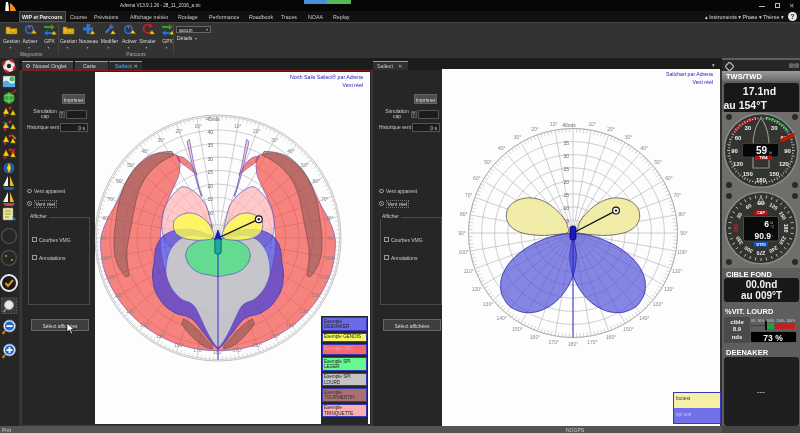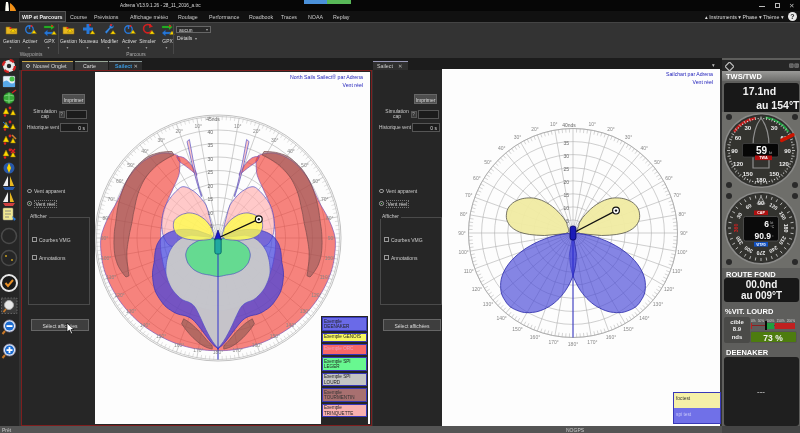--- a/index.html
+++ b/index.html
@@ -746,21 +746,21 @@
     <div class="abs" style="left:722px;top:57.5px;width:78px;height:375.5px;background:#5e5e5c"></div>
     <div class="abs" style="left:722px;top:60px;width:78px;height:11px;background:#262626"></div>
     <svg class="abs" style="left:725px;top:61.5px" width="9" height="9" viewBox="0 0 9 9">
       <path d="M4.5 0 L9 4.5 L4.5 9 L0 4.5 Z" fill="none" stroke="#bbb" stroke-width="1.2"></path>
     </svg>
     <div class="abs" style="left:789px;top:62px;font-size:5px;color:#ccc;letter-spacing:0.5px">▧▧</div>
     <div class="abs" style="left:722px;top:71px;width:78px;height:10px;background:linear-gradient(#9a9a98,#6e6e6c)"></div>
     <div class="abs" style="left:726px;top:72px;font-size:7.5px;font-weight:bold;color:#fff">TWS/TWD</div>
     <div class="abs" style="left:723.5px;top:82.5px;width:75px;height:31px;background:#181818;border-radius:3px"></div>
     <div class="abs" style="left:723.5px;top:85px;width:72px;text-align:center;font-size:10.5px;font-weight:bold;color:#f2f2f2">17.1nd</div>
-    <div class="abs" style="left:723.5px;top:99px;width:76px;text-align:right;font-size:10.5px;font-weight:bold;color:#f2f2f2">au 154°T</div>
+    <div class="abs" style="left:723.5px;top:99px;width:76px;text-align:left;font-size:10.5px;font-weight:bold;color:#f2f2f2">au 154°T</div>
     <div class="abs" style="left:722px;top:112px;width:78px;height:78px;background:#6e6e6a">
       <svg width="78" height="78" viewBox="0 0 78 78" style="position:absolute;left:0;top:0">
         <circle cx="39.0" cy="38.5" r="36.8" fill="#2e2e2c" stroke="#8a8a88" stroke-width="1.6"></circle>
         <circle cx="39.0" cy="38.5" r="35" fill="#33332f"></circle>
         <path d="M33.3 6.2 A32.8 32.8 0 0 0 12.1 19.7" fill="none" stroke="#c21a1a" stroke-width="2.6"></path>
         <path d="M43.6 5.6 A33.2 33.2 0 0 1 66.5 19.9" fill="none" stroke="#1e9e40" stroke-width="2"></path>
         <g stroke="#d8d8d8" stroke-width="0.8">
           <line x1="39.0" y1="4.5" x2="39.0" y2="7.5"></line>
           <line x1="44.9" y1="5.0" x2="44.4" y2="8.0"></line>
           <line x1="50.6" y1="6.6" x2="49.6" y2="9.4"></line>
@@ -928,37 +928,37 @@
         <text x="49" y="48.5" text-anchor="end" font-size="8.5" font-weight="bold" fill="#f8f8f8" font-family="Liberation Sans, sans-serif">90.9</text>
         <text x="50" y="48" font-size="3.6" fill="#ccc" font-family="Liberation Sans, sans-serif">°</text>
         <rect x="32.0" y="52" width="14" height="4.6" fill="#1050c0"></rect>
         <text x="39.0" y="55.6" text-anchor="middle" font-size="3.2" font-weight="bold" fill="#fff" font-family="Liberation Sans, sans-serif">VIT.FD</text>
       </svg>
       <div class="abs" style="left:4px;top:3px;width:6px;height:6px;border-radius:50%;background:#2a2a2a"></div>
       <div class="abs" style="left:70px;top:3px;width:6px;height:6px;border-radius:50%;background:#2a2a2a"></div>
       <div class="abs" style="left:4px;top:69px;width:6px;height:6px;border-radius:50%;background:#2a2a2a"></div>
       <div class="abs" style="left:70px;top:69px;width:6px;height:6px;border-radius:50%;background:#2a2a2a"></div>
     </div>
-    <div class="abs" style="left:726px;top:269.5px;font-size:7.5px;font-weight:bold;color:#fff">ROUTE FOND</div>
+    <div class="abs" style="left:726px;top:269.5px;font-size:7.5px;font-weight:bold;color:#fff">CIBLE FOND</div>
     <div class="abs" style="left:723.5px;top:278px;width:75px;height:24px;background:#181818;border-radius:3px"></div>
     <div class="abs" style="left:723.5px;top:279px;width:76px;text-align:center;font-size:10px;font-weight:bold;color:#f2f2f2">00.0nd</div>
     <div class="abs" style="left:723.5px;top:290px;width:76px;text-align:center;font-size:10px;font-weight:bold;color:#f2f2f2">au 009°T</div>
     <div class="abs" style="left:725px;top:306.5px;font-size:7.5px;font-weight:bold;color:#fff">%VIT. LOURD</div>
     <div class="abs" style="left:724px;top:316.5px;width:26px;height:26px;background:#4a4a48;border-radius:2px;color:#eee;font-size:6px;font-weight:bold;text-align:center;line-height:1.3;padding-top:2px">cible<br>8.9<br>nds</div>
     <div class="abs" style="left:751px;top:318.5px;width:44px;font-size:3.2px;color:#ddd;display:flex;justify-content:space-between">
       <span>0%</span>
       <span>50%</span>
       <span>100%</span>
       <span>150%</span>
       <span>200%</span>
     </div>
     <div class="abs" style="left:750.5px;top:324.5px;width:44px;height:1.6px;background:#8a2020"></div>
     <div class="abs" style="left:750.5px;top:322.5px;width:1.5px;height:6px;background:#c02020"></div>
     <div class="abs" style="left:767px;top:322.5px;width:7px;height:6px;background:#20a040"></div>
     <div class="abs" style="left:775px;top:322.5px;width:19.5px;height:6px;background:#c02020"></div>
     <div class="abs" style="left:765px;top:321px;width:2px;height:9px;background:#0a0a0a"></div>
-    <div class="abs" style="left:749.5px;top:330.5px;width:47px;height:12.5px;background:#4d7c0f;border-radius:2px;border:0.5px solid #555;color:#f2f2f2;font-size:8.5px;font-weight:bold;text-align:center;line-height:12px">73 %</div>
+    <div class="abs" style="left:749.5px;top:330.5px;width:47px;height:12.5px;background:#000000;border-radius:2px;border:0.5px solid #555;color:#f2f2f2;font-size:8.5px;font-weight:bold;text-align:center;line-height:12px">73 %</div>
     <div class="abs" style="left:726px;top:347.5px;font-size:7.5px;font-weight:bold;color:#fff">DEENAKER</div>
     <div class="abs" style="left:723.5px;top:356.5px;width:75px;height:69px;background:#1f1f1f;border-radius:3px;color:#aaa;font-size:8px;font-weight:bold;text-align:center;line-height:69px">---</div>
     <div class="abs" style="left:0;top:425.5px;width:800px;height:7.5px;background:#545454"></div>
     <div class="abs" style="left:722px;top:425.5px;width:78px;height:7.5px;background:#454545"></div>
     <div class="abs" style="left:2px;top:426.5px;font-size:5px;color:#ccc">Prêt</div>
     <div class="abs" style="left:566px;top:427px;font-size:5px;color:#ccc">NOGPS</div>
   </div>
 </body></html>

